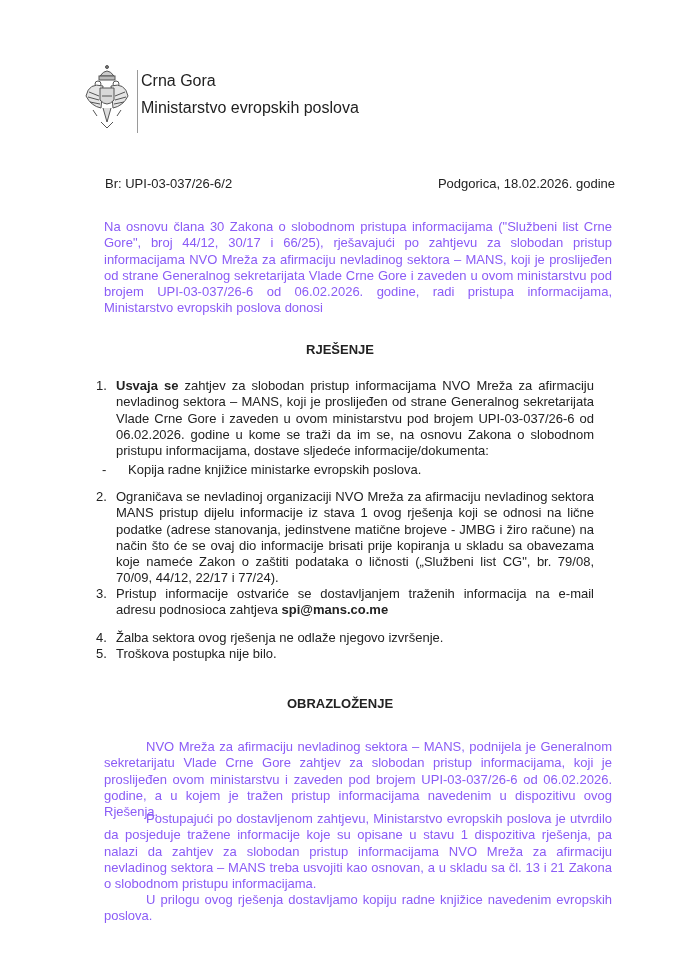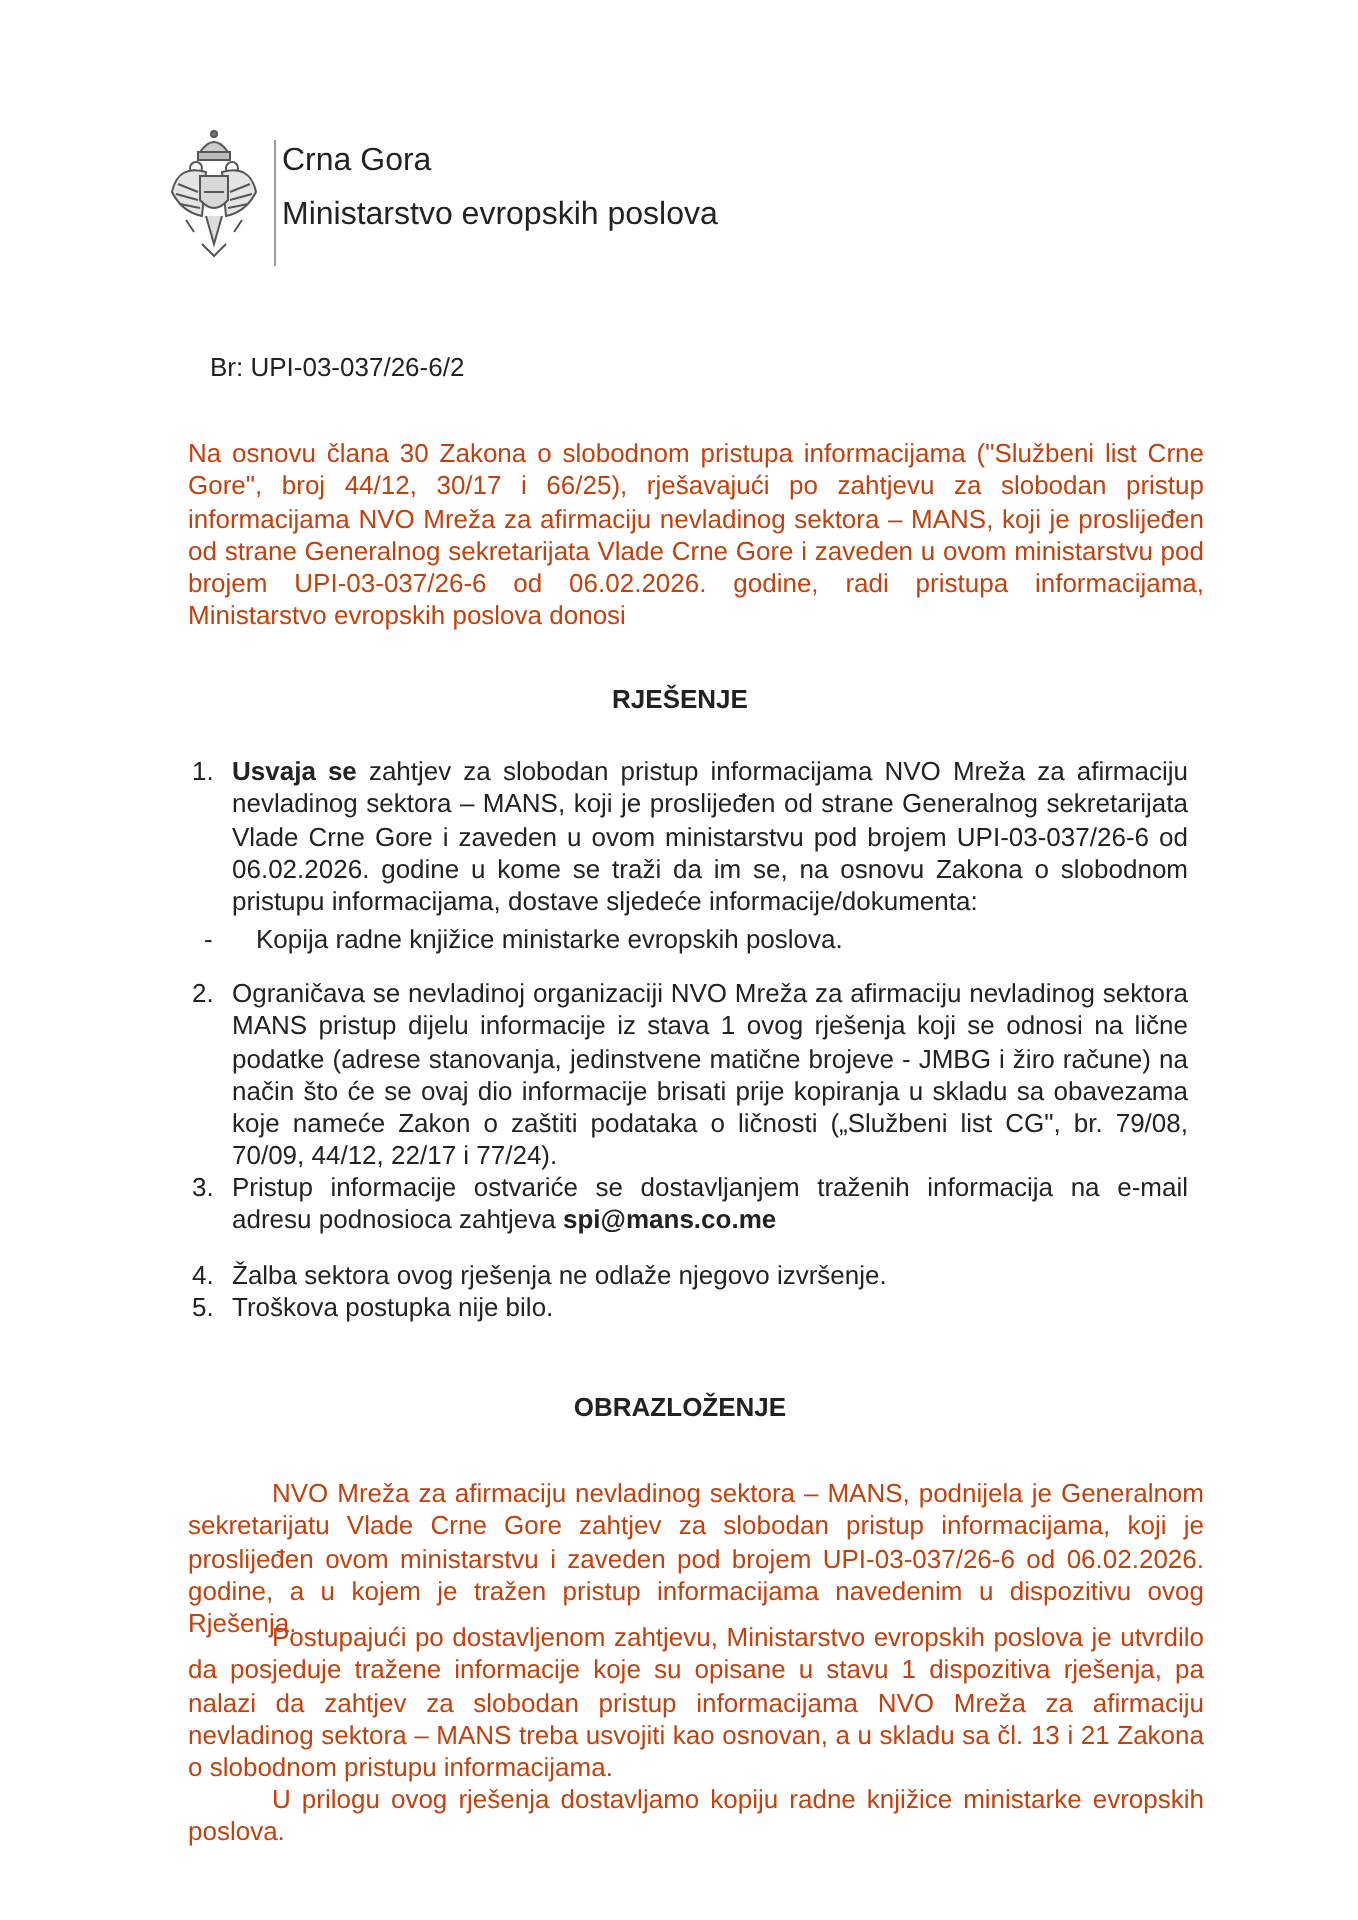--- a/index.html
+++ b/index.html
@@ -6,21 +6,21 @@
   body { width:679px; height:960px; position:relative; overflow:hidden;
          font-family:"Liberation Sans", sans-serif; color:#1a1a1a; }
   .abs { position:absolute; }
   .crest { left:83px; top:62px; width:48px; height:70px; }
   .vline { left:137px; top:70px; width:1px; height:63px; background:#9a9a9a; }
   .hdr { left:141px; font-size:16px; line-height:15px; color:#222; }
   .hdr1 { top:73px; }
   .hdr2 { top:100px; }
   .refline { top:176px; left:86px; width:510px; font-size:13px; color:#222;margin-left:19px; }
   .refline .r { position:absolute; right:0; top:0; }
-  .para { left:94px; width:508px; font-size:13px; line-height:16.3px; text-align:justify; color:#c2410c; }
+  .para { left:104px; width:508px; font-size:13px; line-height:16.3px; text-align:justify; color:#8b5cf6; }
   .p1 { top:219px; }
   .heading { left:86px; width:508px; text-align:center; font-weight:bold; font-size:13px; color:#222; }
   .h1 { top:342px; }
   .h2 { top:696px; }
   .list { left:96px; width:498px; font-size:13px; line-height:16.3px; color:#222; }
   .li { position:absolute; left:0; width:498px; }
   .li .num { position:absolute; left:0; width:20px; }
   .li .txt { position:absolute; left:20px; width:478px; text-align:justify; }
   .dash { position:absolute; left:6px; }
   .dashtxt { position:absolute; left:32px; }
@@ -54,20 +54,21 @@
       <path d="M18 60 L24 66 L30 60"></path>
     </g>
   </svg>
 </div>
 <div class="abs vline"></div>
 <div class="abs hdr hdr1">Crna Gora</div>
 <div class="abs hdr hdr2">Ministarstvo evropskih poslova</div>
 
 <div class="abs refline">
   <span>Br: UPI-03-037/26-6/2</span>
+  <span class="r">Podgorica, 18.02.2026. godine</span>
 </div>
 
 <div class="abs para p1">Na osnovu člana 30 Zakona o slobodnom pristupa informacijama ("Službeni list Crne Gore", broj 44/12, 30/17 i 66/25), rješavajući po zahtjevu za slobodan pristup informacijama NVO Mreža za afirmaciju nevladinog sektora – MANS, koji je proslijeđen od strane Generalnog sekretarijata Vlade Crne Gore i zaveden u ovom ministarstvu pod brojem UPI-03-037/26-6 od 06.02.2026. godine, radi pristupa informacijama, Ministarstvo evropskih poslova donosi</div>
 
 <div class="abs heading h1">RJEŠENJE</div>
 
 <div class="abs list" style="top:378px;">
   <div class="li" style="top:0;">
     <span class="num">1.</span>
     <span class="txt"><b>Usvaja se</b><span> zahtjev za slobodan pristup informacijama NVO Mreža za afirmaciju nevladinog sektora – MANS, koji je proslijeđen od strane Generalnog sekretarijata Vlade Crne Gore i zaveden u ovom ministarstvu pod brojem UPI-03-037/26-6 od 06.02.2026. godine u kome se traži da im se, na osnovu Zakona o slobodnom pristupu informacijama, dostave sljedeće informacije/dokumenta:</span></span>
@@ -95,13 +96,13 @@
   <div class="li" style="top:268px;">
     <span class="num">5.</span>
     <span class="txt">Troškova postupka nije bilo.</span>
   </div>
 </div>
 
 <div class="abs heading h2">OBRAZLOŽENJE</div>
 
 <div class="abs para indent" style="top:739px;">NVO Mreža za afirmaciju nevladinog sektora – MANS, podnijela je Generalnom sekretarijatu Vlade Crne Gore zahtjev za slobodan pristup informacijama, koji je proslijeđen ovom ministarstvu i zaveden pod brojem UPI-03-037/26-6 od 06.02.2026. godine, a u kojem je tražen pristup informacijama navedenim u dispozitivu ovog Rješenja.</div>
 <div class="abs para indent" style="top:811px;">Postupajući po dostavljenom zahtjevu, Ministarstvo evropskih poslova je utvrdilo da posjeduje tražene informacije koje su opisane u stavu 1 dispozitiva rješenja, pa nalazi da zahtjev za slobodan pristup informacijama NVO Mreža za afirmaciju nevladinog sektora – MANS treba usvojiti kao osnovan, a u skladu sa čl. 13 i 21 Zakona o slobodnom pristupu informacijama.</div>
-<div class="abs para indent" style="top:892px;">U prilogu ovog rješenja dostavljamo kopiju radne knjižice ministarke evropskih poslova.</div>
+<div class="abs para indent" style="top:892px;">U prilogu ovog rješenja dostavljamo kopiju radne knjižice navedenim evropskih poslova.</div>
 
 </body></html>

